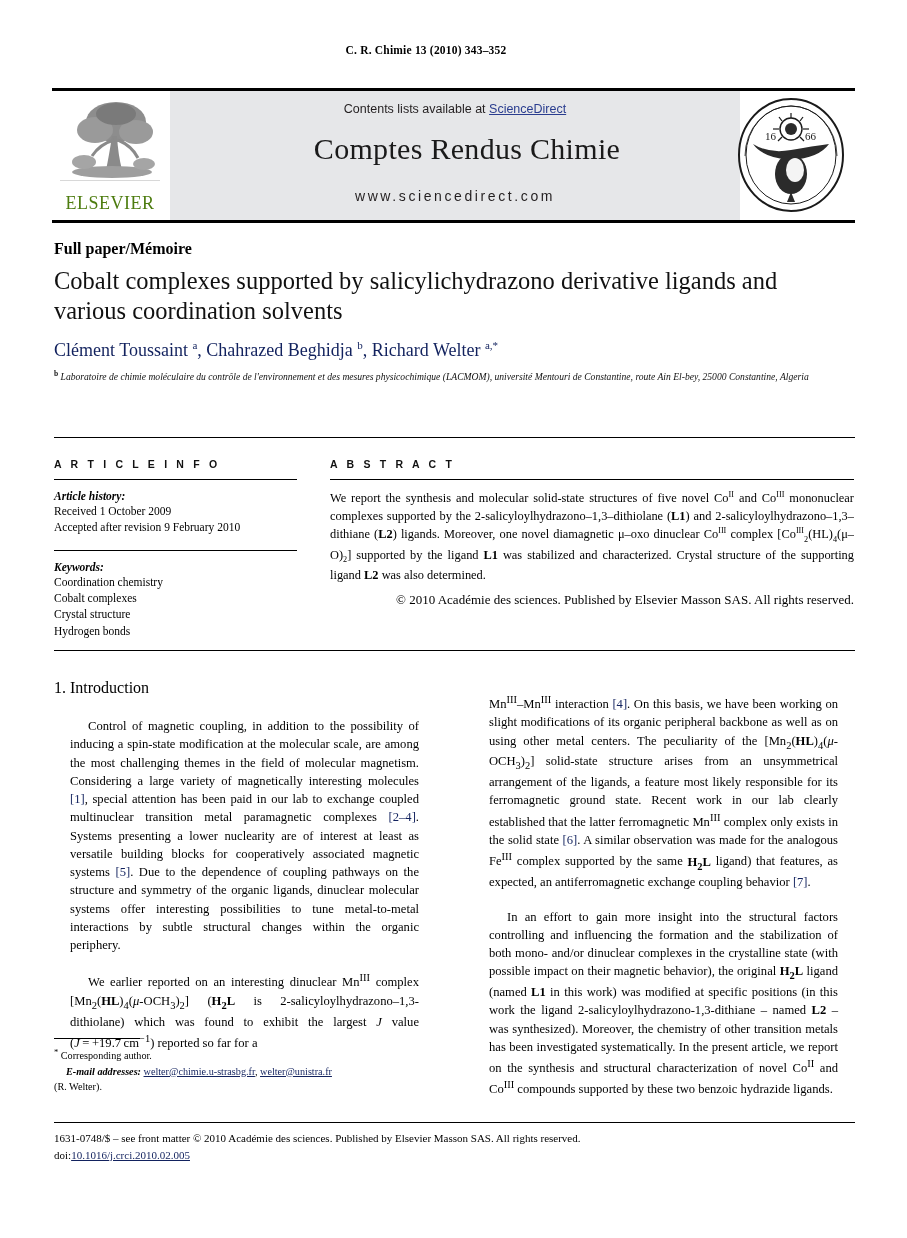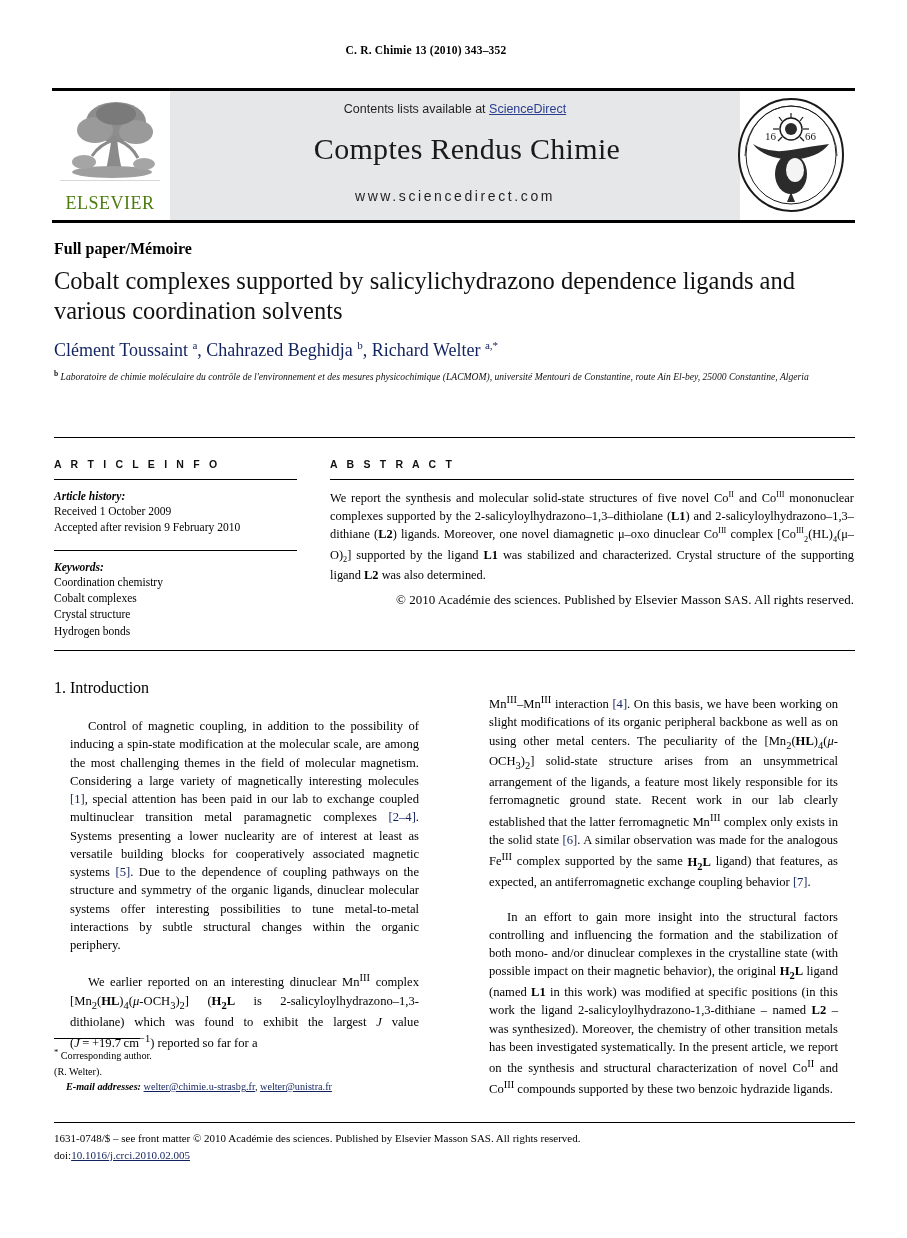--- a/index.html
+++ b/index.html
@@ -202,21 +202,21 @@
         <ellipse cx="60" cy="74" rx="9" ry="12" fill="#f4f4f4"></ellipse>
         <path d="M56 96 l-4 10 h8 z" fill="#2b2b2b"></path>
         <path d="M10 60 a46 50 0 0 1 92 0" fill="none" stroke="#1a1a1a" stroke-width="0.8"></path>
       </svg>
     </div>
 
     <div class="mast-rule-bot"></div>
   </div>
 
   <div class="kicker">Full paper/Mémoire</div>
-  <div class="title">Cobalt complexes supported by salicylichydrazono dependence ligands and various coordination solvents</div>
+  <div class="title">Cobalt complexes supported by salicylichydrazono derivative ligands and various coordination solvents</div>
   <div class="authors">Clément Toussaint <sup>a</sup>, Chahrazed Beghidja <sup>b</sup>, Richard Welter <sup>a,*</sup></div>
   <div class="affil">
     <div><sup>b</sup> <span>Laboratoire de chimie moléculaire du contrôle de l'environnement et des mesures physicochimique (LACMOM), université Mentouri de Constantine, route Ain El-bey, 25000 Constantine, Algeria</span></div>
   </div>
 
   <div class="rule-thin" style="left:54px; top:437px; width:801px;"></div>
 
   <div class="infoblock">
     <div class="sechead">A R T I C L E   I N F O</div>
     <hr class="hr-blk">
@@ -251,25 +251,25 @@
     <p style="text-indent:0;">Mn<sup>III</sup>–Mn<sup>III</sup> interaction <span class="cite">[4]</span>. On this basis, we have been working on slight modifications of its organic peripheral backbone as well as on using other metal centers. The peculiarity of the [Mn<sub>2</sub>(<b>HL</b>)<sub>4</sub>(<i>μ</i>-OCH<sub>3</sub>)<sub>2</sub>] solid-state structure arises from an unsymmetrical arrangement of the ligands, a feature most likely responsible for its ferromagnetic ground state. Recent work in our lab clearly established that the latter ferromagnetic Mn<sup>III</sup> complex only exists in the solid state <span class="cite">[6]</span>. A similar observation was made for the analogous Fe<sup>III</sup> complex supported by the same <b>H<sub>2</sub>L</b> ligand) that features, as expected, an antiferromagnetic exchange coupling behavior <span class="cite">[7]</span>.</p>
     <p>In an effort to gain more insight into the structural factors controlling and influencing the formation and the stabilization of both mono- and/or dinuclear complexes in the crystalline state (with possible impact on their magnetic behavior), the original <b>H<sub>2</sub>L</b> ligand (named <b>L1</b> in this work) was modified at specific positions (in this work the ligand 2-salicyloylhydrazono-1,3-dithiane – named <b>L2</b> – was synthesized). Moreover, the chemistry of other transition metals has been investigated systematically. In the present article, we report on the synthesis and structural characterization of novel Co<sup>II</sup> and Co<sup>III</sup> compounds supported by these two benzoic hydrazide ligands.</p>
   </div>
 
   <div class="fnrule"></div>
   <div class="footnote">
     <div>
       <sup>*</sup>
       <span>Corresponding author.</span>
     </div>
-    <div>(R. Welter).</div>
     <div style="padding-left:12px;">
       <span class="ital">E-mail addresses:</span>
       <a class="lnk" href="#">welter@chimie.u-strasbg.fr</a><span>, </span><a class="lnk" href="#">welter@unistra.fr</a>
     </div>
+    <div>(R. Welter).</div>
   </div>
 
   <div class="botrule"></div>
   <div class="bottom">
     <div>1631-0748/$ – see front matter © 2010 Académie des sciences. Published by Elsevier Masson SAS. All rights reserved.</div>
     <div><span>doi:</span><a class="lnk" href="#">10.1016/j.crci.2010.02.005</a></div>
   </div>
 
 </div>
 

